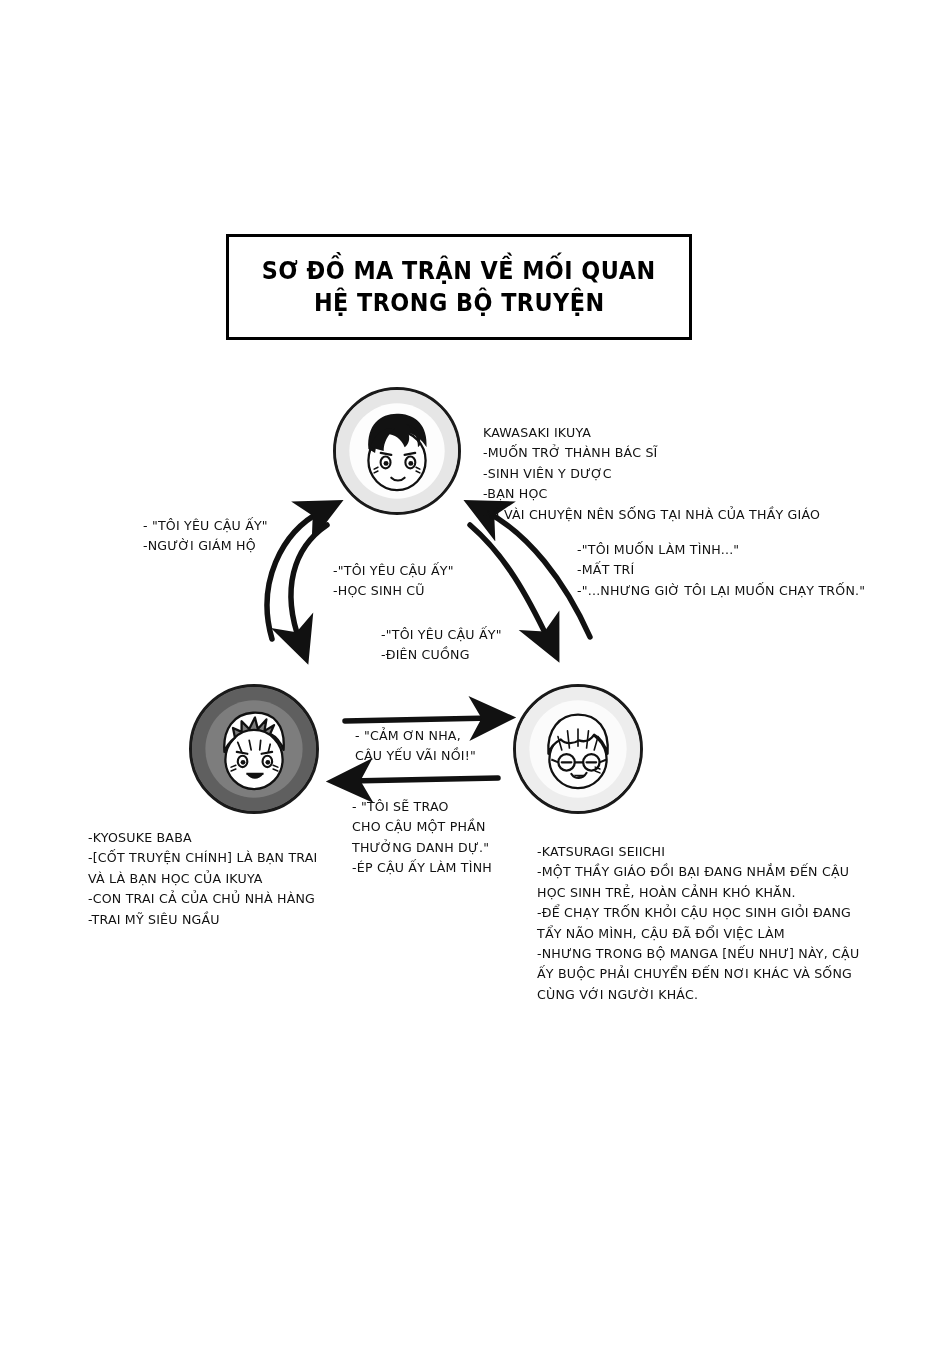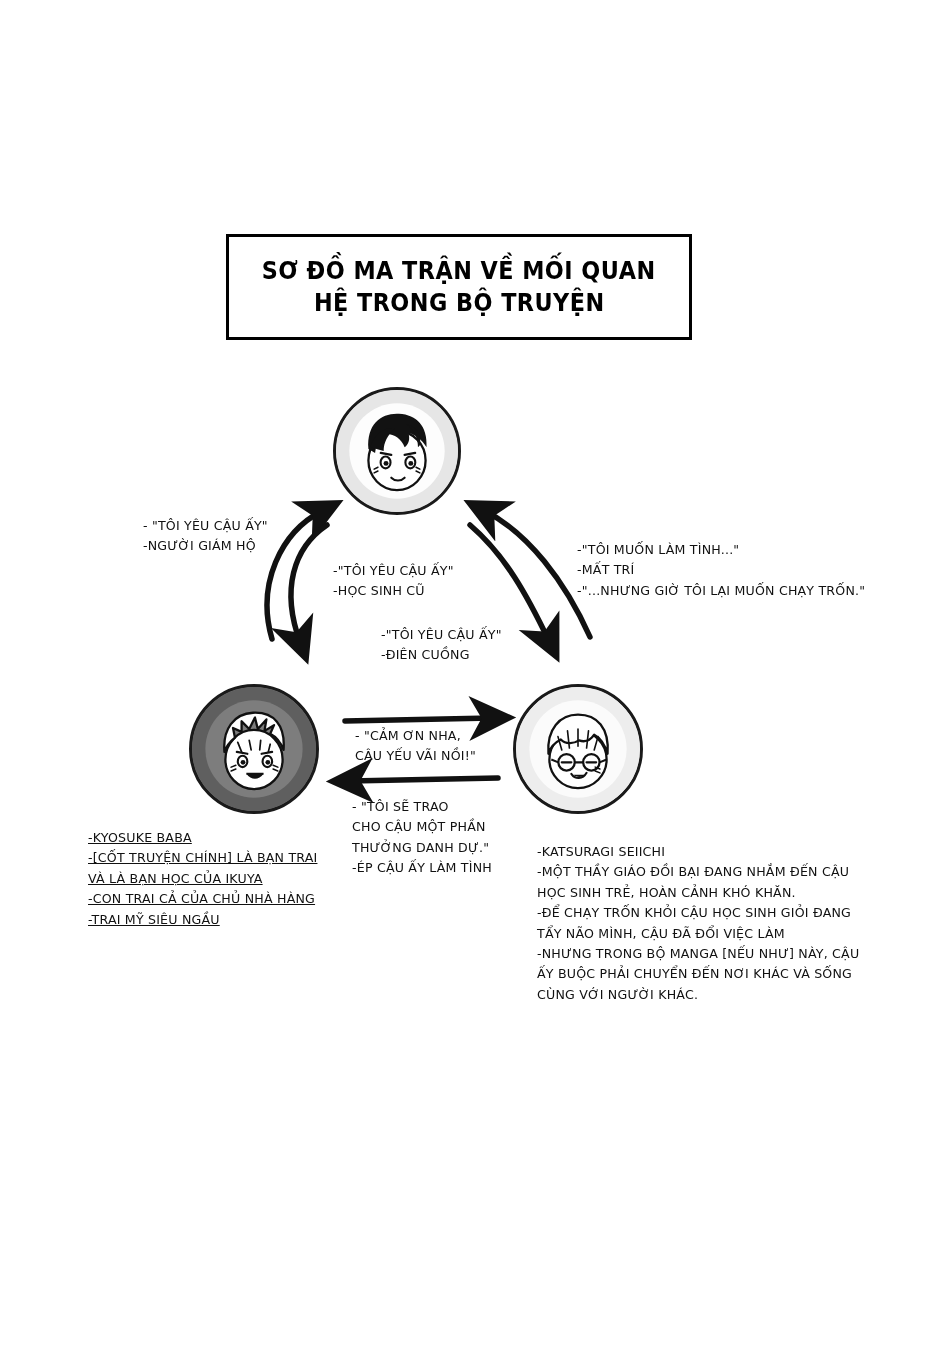--- a/index.html
+++ b/index.html
@@ -93,21 +93,21 @@
     letter-spacing: 0.2px;
   }
 
   #txt-ikuya      { left: 483px; top: 395px;  width: 350px; }
   #txt-left-edge  { left: 143px; top: 488px;  width: 200px; }
   #txt-center-up  { left: 333px; top: 533px;  width: 200px; }
   #txt-center-dn  { left: 381px; top: 597px;  width: 200px; }
   #txt-right      { left: 577px; top: 512px;  width: 300px; }
   #txt-mid-top    { left: 355px; top: 698px;  width: 180px; }
   #txt-mid-bot    { left: 352px; top: 769px;  width: 185px; }
-  #txt-kyosuke    { left: 88px;  top: 800px;  width: 260px; text-decoration: underline; }
+  #txt-kyosuke    { left: 88px;  top: 800px;  width: 260px; }
   #txt-katsuragi  { left: 537px; top: 814px;  width: 330px; }
 </style>
 </head>
 <body>
 
 <div id="page">
 
   <div id="title-box">
     <span class="tline">SƠ ĐỒ MA TRẬN VỀ MỐI QUAN</span>
     <span class="tline">HỆ TRONG BỘ TRUYỆN</span>
@@ -209,20 +209,25 @@
       <path d="M48,79 L58,79" stroke="#111" stroke-width="2.4" stroke-linecap="round"></path>
       <path d="M74,79 L84,79" stroke="#111" stroke-width="2.4" stroke-linecap="round"></path>
 
       <path d="M58,91 C62,97 70,97 74,90" stroke="#111" stroke-width="2.2" fill="none" stroke-linecap="round"></path>
       <path d="M60,92 C64,95 69,95 72,92 Z" fill="#111"></path>
 
       <path d="M88,86 L83,84 M88,90 L83,88" stroke="#111" stroke-width="1.6" stroke-linecap="round"></path>
     </svg>
   </div>
 
+  <div class="txt" id="txt-ikuya">KAWASAKI IKUYA
+-MUỐN TRỞ THÀNH BÁC SĨ
+-SINH VIÊN Y DƯỢC
+-BẠN HỌC
+-VÌ VÀI CHUYỆN NÊN SỐNG TẠI NHÀ CỦA THẦY GIÁO</div>
   <div class="txt" id="txt-left-edge">- "TÔI YÊU CẬU ẤY"
 -NGƯỜI GIÁM HỘ</div>
   <div class="txt" id="txt-center-up">-"TÔI YÊU CẬU ẤY"
 -HỌC SINH CŨ</div>
   <div class="txt" id="txt-center-dn">-"TÔI YÊU CẬU ẤY"
 -ĐIÊN CUỒNG</div>
   <div class="txt" id="txt-right">-"TÔI MUỐN LÀM TÌNH..."
 -MẤT TRÍ
 -"...NHƯNG GIỜ TÔI LẠI MUỐN CHẠY TRỐN."</div>
   <div class="txt" id="txt-mid-top">- "CẢM ƠN NHA,

